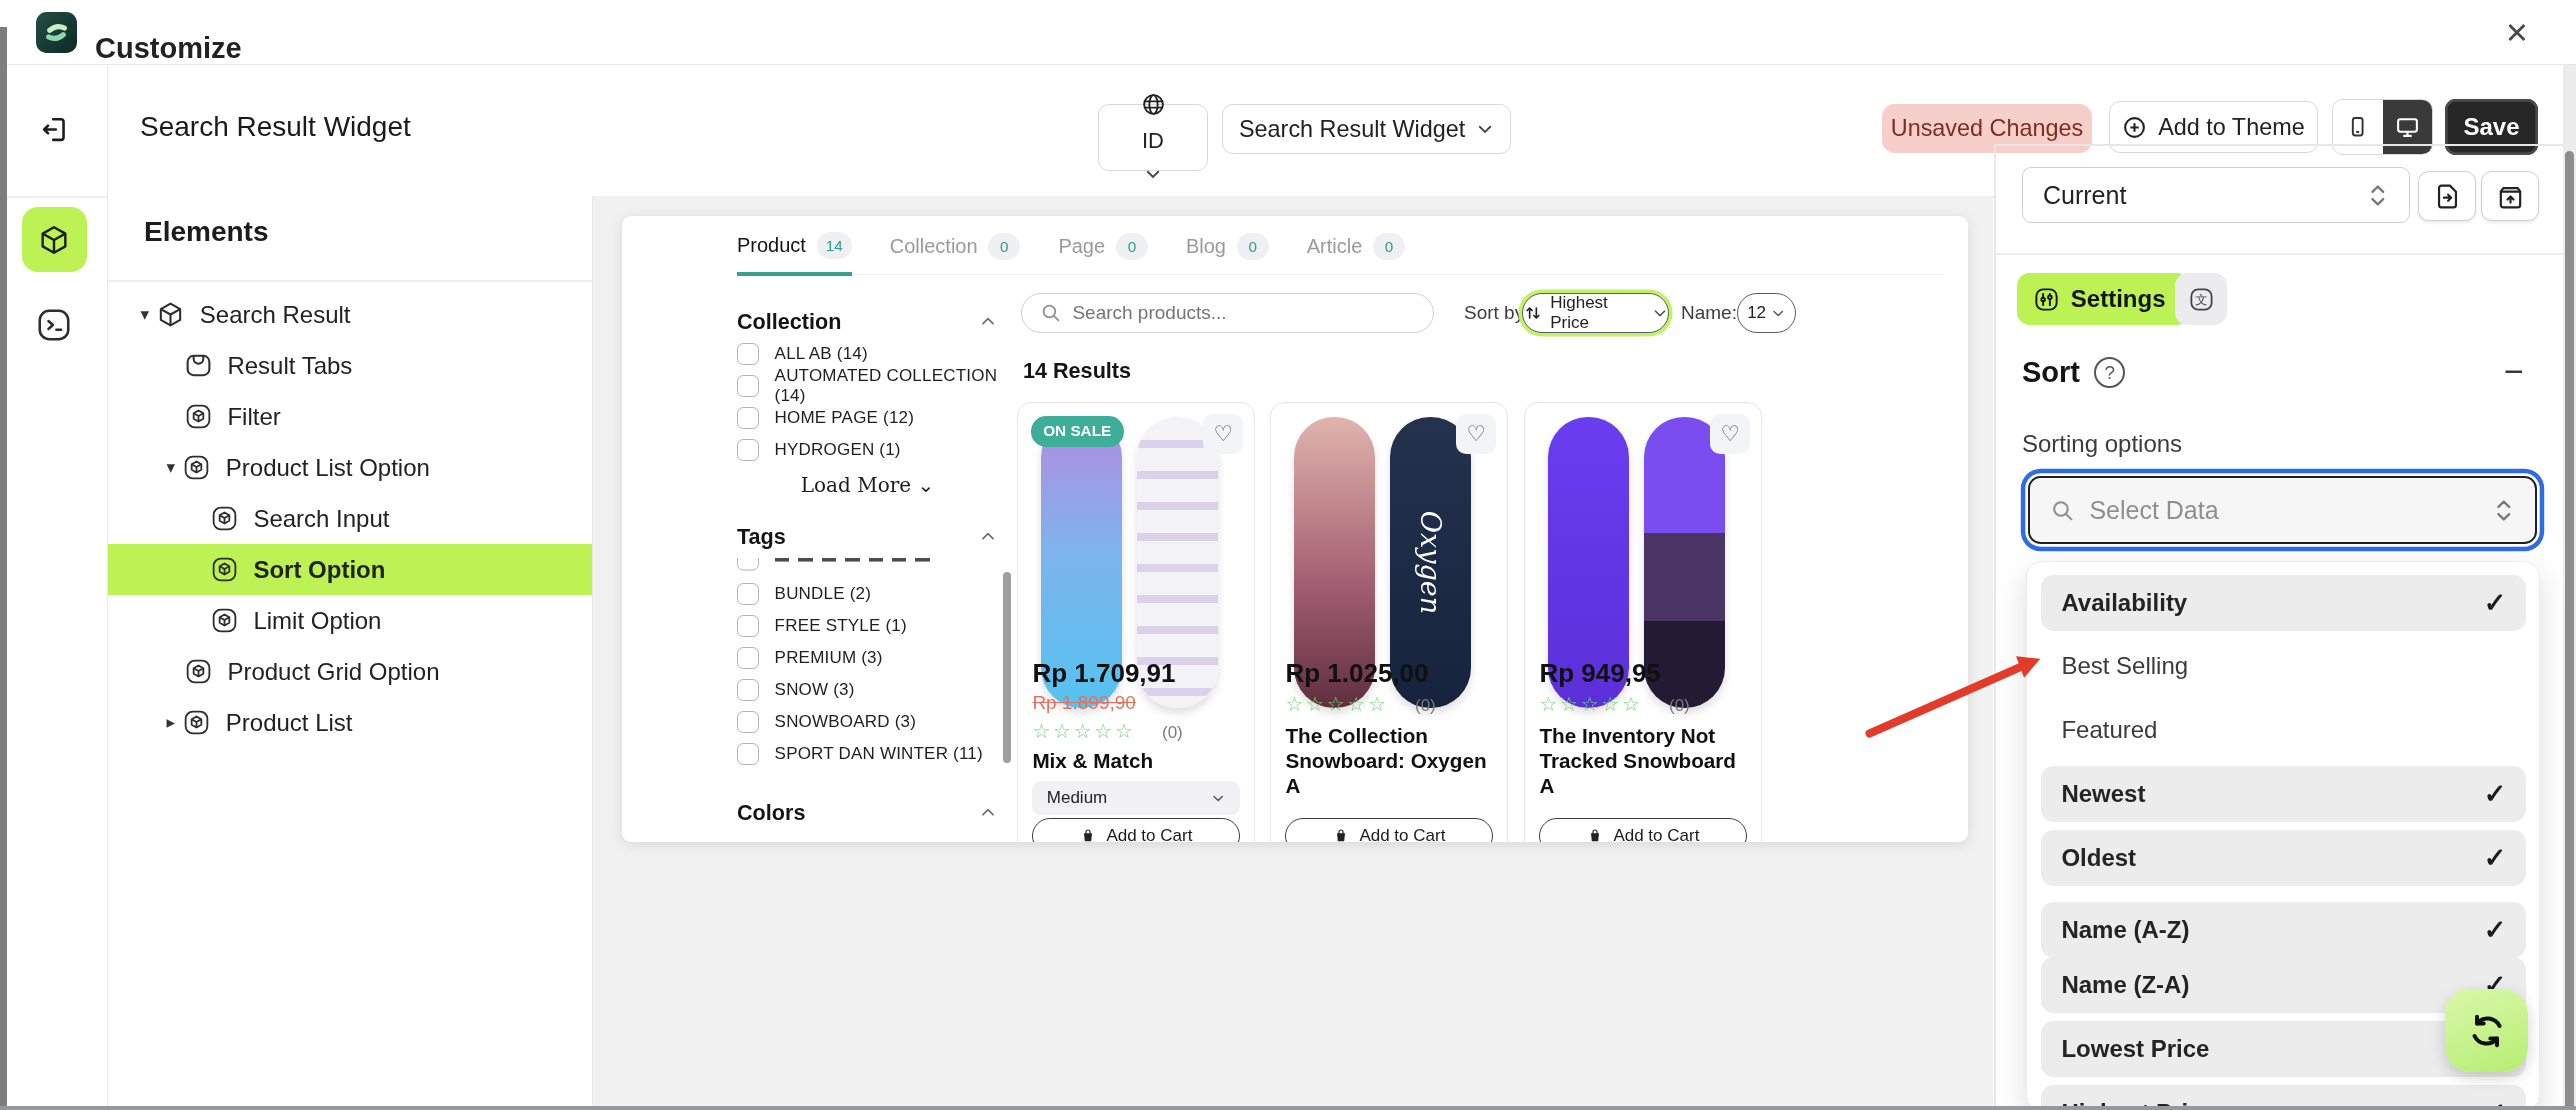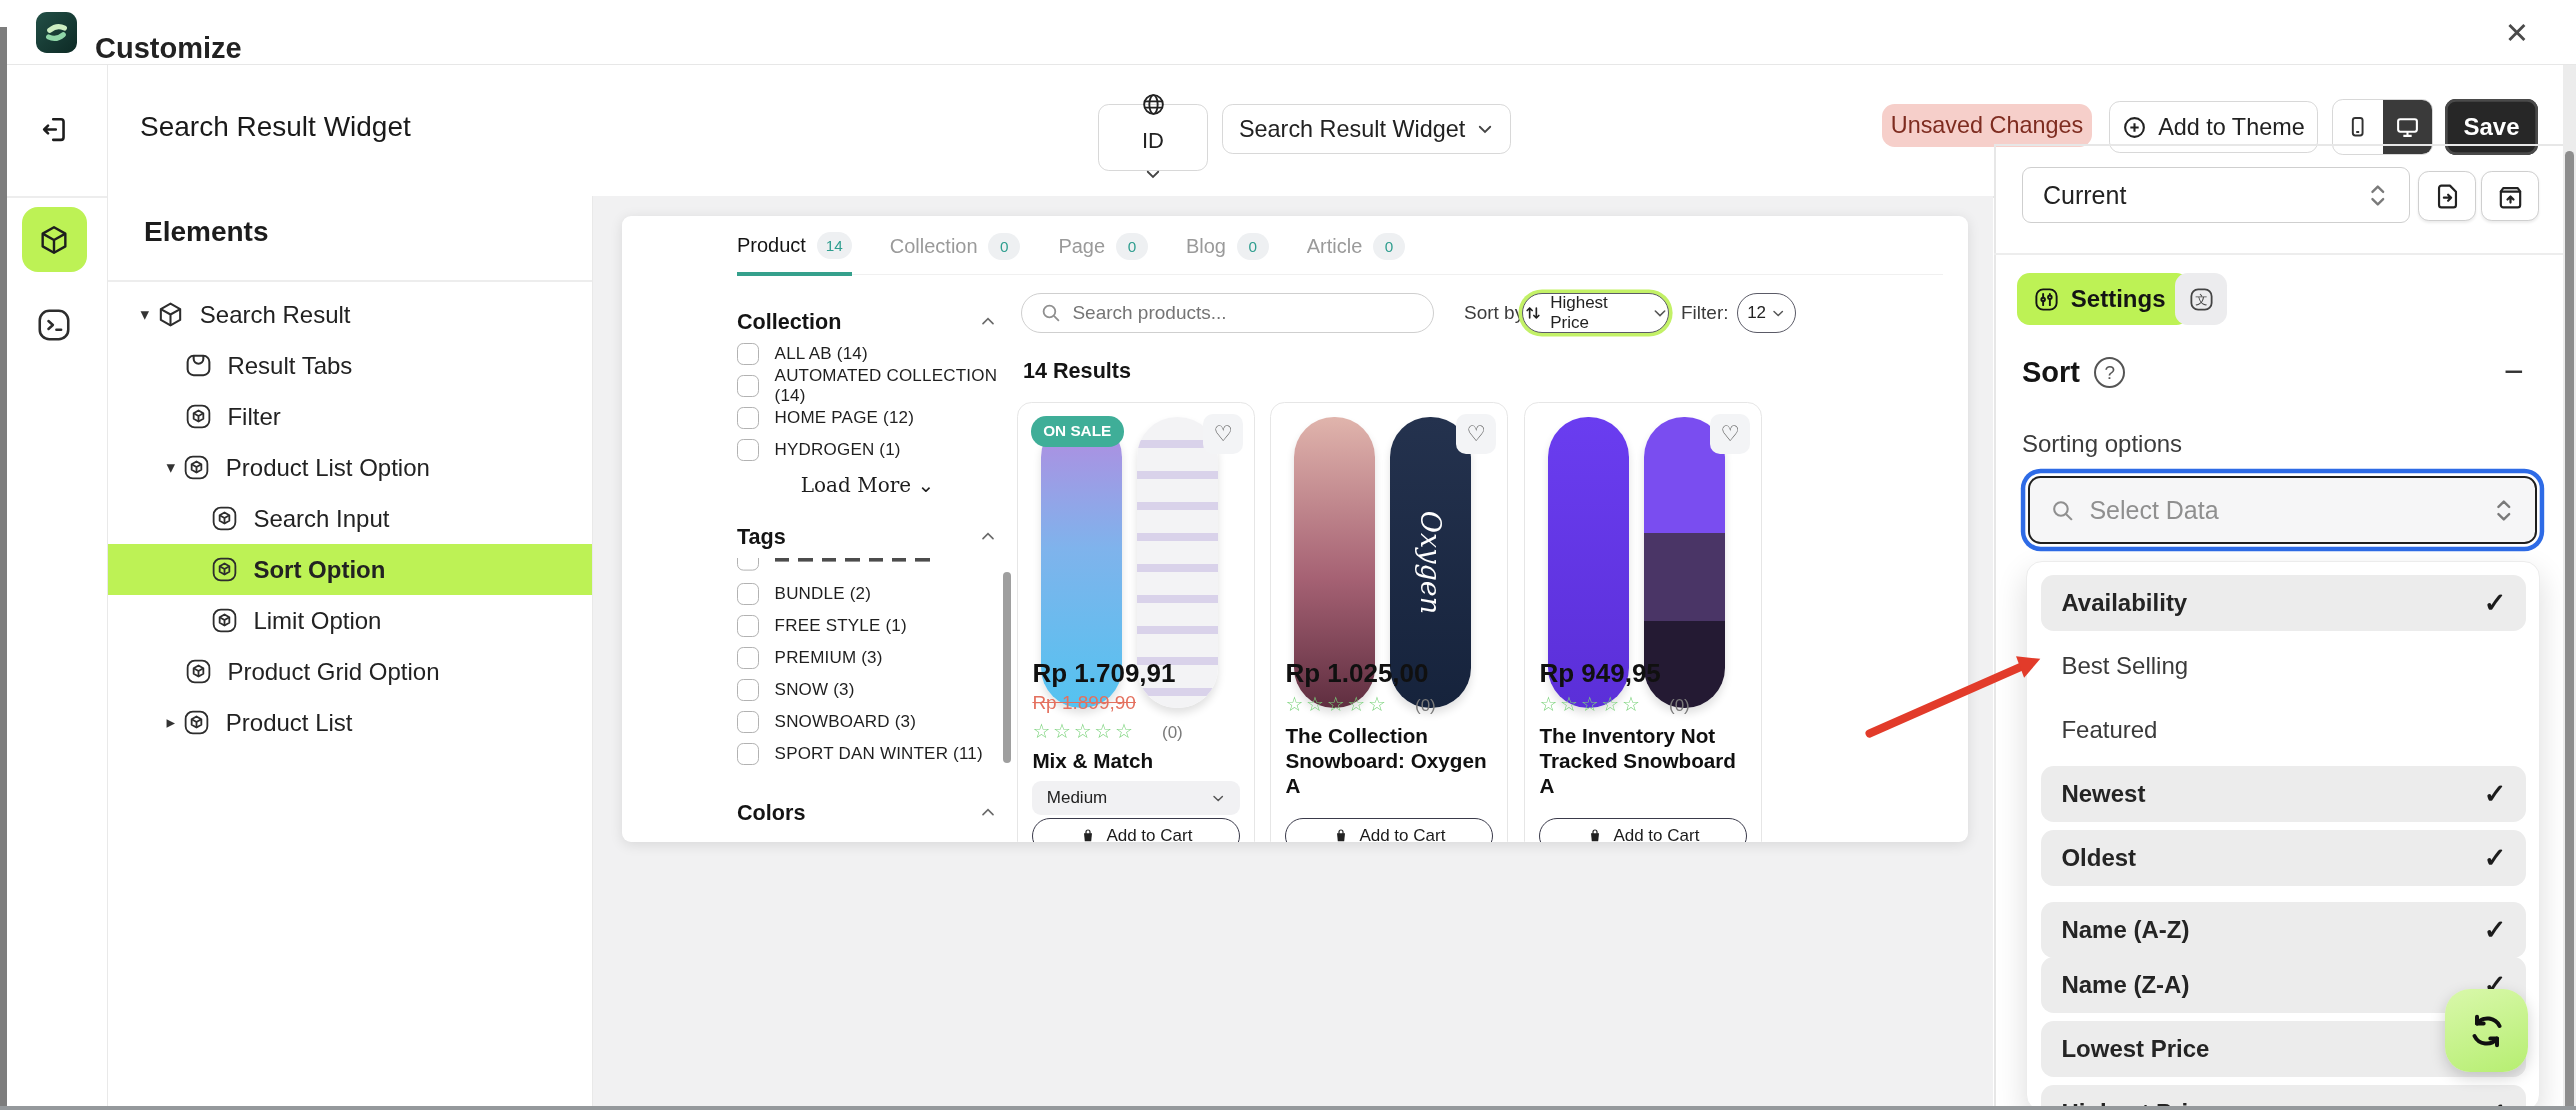--- a/index.html
+++ b/index.html
@@ -16,21 +16,21 @@
   #bottom-edge { left:0; top:1106px; width:2576px; height:5.4px; background:#95999c; }
   #logo { position:absolute; left:36px; top:11.7px; width:41px; height:41px; border-radius:10.8px; background:linear-gradient(135deg,#224f46,#0d2a25); display:flex; align-items:center; justify-content:center; }
   #win-title { position:absolute; left:95px; top:32px; font-size:29px; font-weight:bold; color:#222; }
   #close-x { position:absolute; right:47px; top:16px; font-size:29px; color:#4a4a4a; cursor:pointer; }
 
   
   #page-title { left:140px; top:111px; font-size:28px; font-weight:500; color:#1a1a1a; }
   .pill-btn { border:1.8px solid #d8d8d8; border-radius:10.8px; background:#fff; color:#222; display:flex; align-items:center; justify-content:center; gap:10.8px; }
   #locale-pill { left:1098px; top:104px; width:110px; height:67px; font-size:22px;flex-direction:column; }
   #widget-pill { left:1222px; top:104px; width:289px; height:50px; font-size:23.4px; }
-  #unsaved-badge { left:1882px; top:104px; width:210px; height:43px; border-radius:12.6px; background:#f6cfca; color:#7e2c20; font-size:23.4px; display:flex; align-items:center; justify-content:center; }
+  #unsaved-badge { left:1882px; top:104px; width:210px; height:49px; border-radius:12.6px; background:#f6cfca; color:#7e2c20; font-size:23.4px; display:flex; align-items:center; justify-content:center; }
   #add-theme-btn { left:2109px; top:101px; width:209px; height:52px; font-size:23.4px; }
   #device-toggle { left:2332px; top:99px; width:101px; height:56px; border:1.8px solid #d8d8d8; border-radius:10.8px; overflow:hidden; display:flex; }
   #device-toggle .seg { width:50%; height:100%; display:flex; align-items:center; justify-content:center; }
   #seg-desktop { background:#3a3a3a; }
   #save-btn { left:2445px; top:99px; width:93px; height:56px; border-radius:10.8px; background:#272727; color:#fff; font-size:24px; font-weight:600; display:flex; align-items:center; justify-content:center; box-shadow:inset 0 0 0 2.7px #4a4a4a; }
   #appbar-line { left:108px; top:196px; width:1886px; height:1.8px; background:#e7e7e7; }
 
   
   #rail { left:0; top:65px; width:108px; height:1046px; border-right:1.8px solid #e9e9e9; background:#fff; }
   #rail .rline { position:absolute; left:0; top:131px; width:100%; height:1.8px; background:#ededed; }
@@ -379,21 +379,21 @@
             <path d="M16 6v12m0 0 3-3m-3 3-3-3"></path>
           </svg>
         </span>
       <span>Highest Price</span>
       <span>
           <svg width="16" height="16" viewBox="0 0 24 24" fill="none" stroke="#555" stroke-width="2.4" stroke-linecap="round">
             <path d="M5 9l7 7 7-7"></path>
           </svg>
         </span>
     </div>
-    <div class="mini-label" style="left:1059px; top:86px;">Filter:</div>
+    <div class="mini-label" style="left:1059px; top:86px;">Name:</div>
     <div id="limit-pill">
       <span>12</span>
       <span>
           <svg width="14.4" height="14.4" viewBox="0 0 24 24" fill="none" stroke="#555" stroke-width="2.4" stroke-linecap="round">
             <path d="M5 9l7 7 7-7"></path>
           </svg>
         </span>
     </div>
     <div id="results-label">14 Results</div>
 

